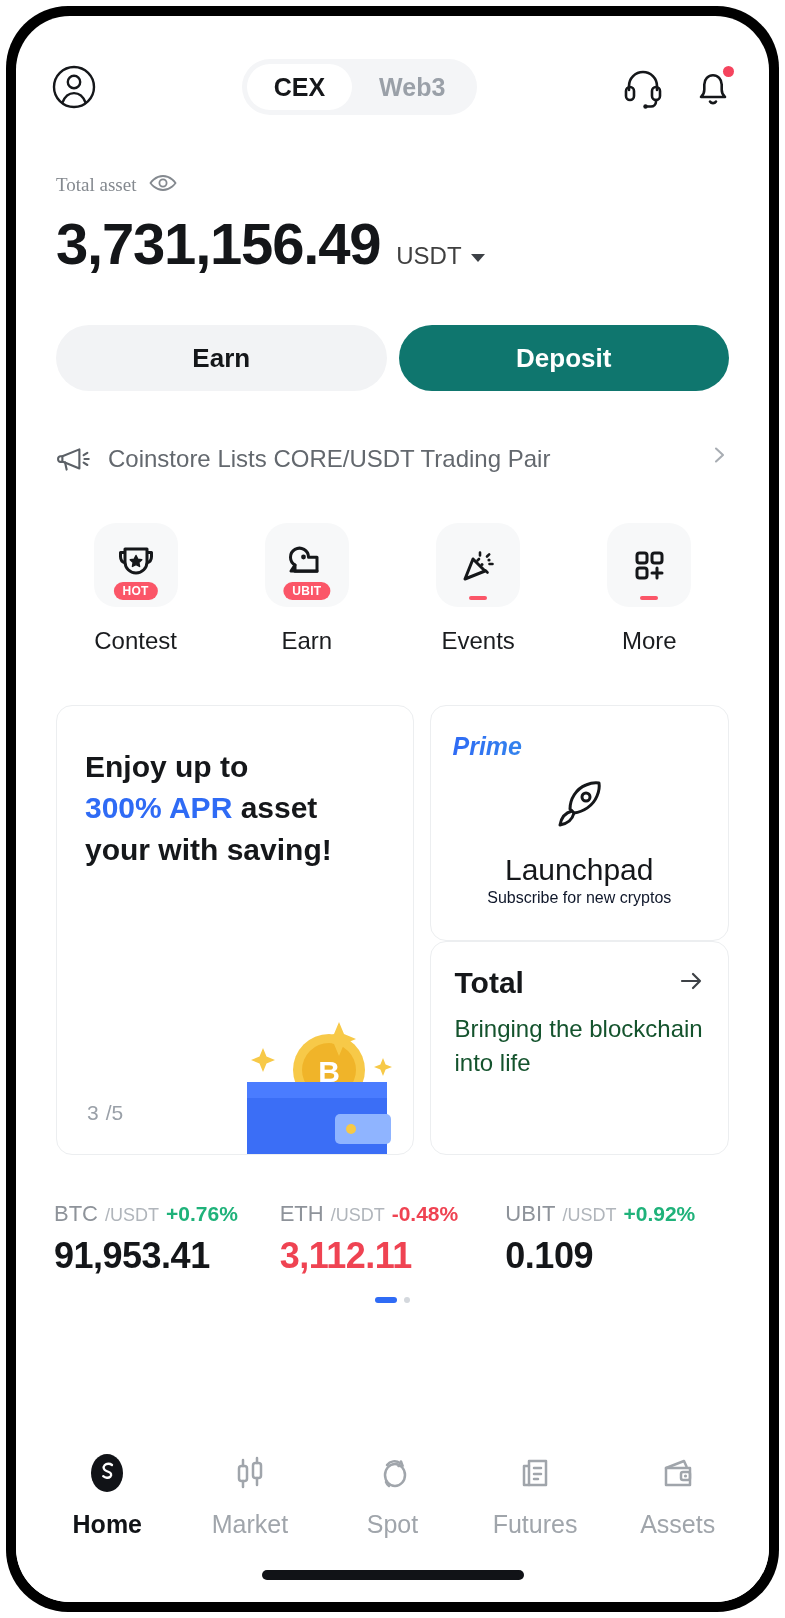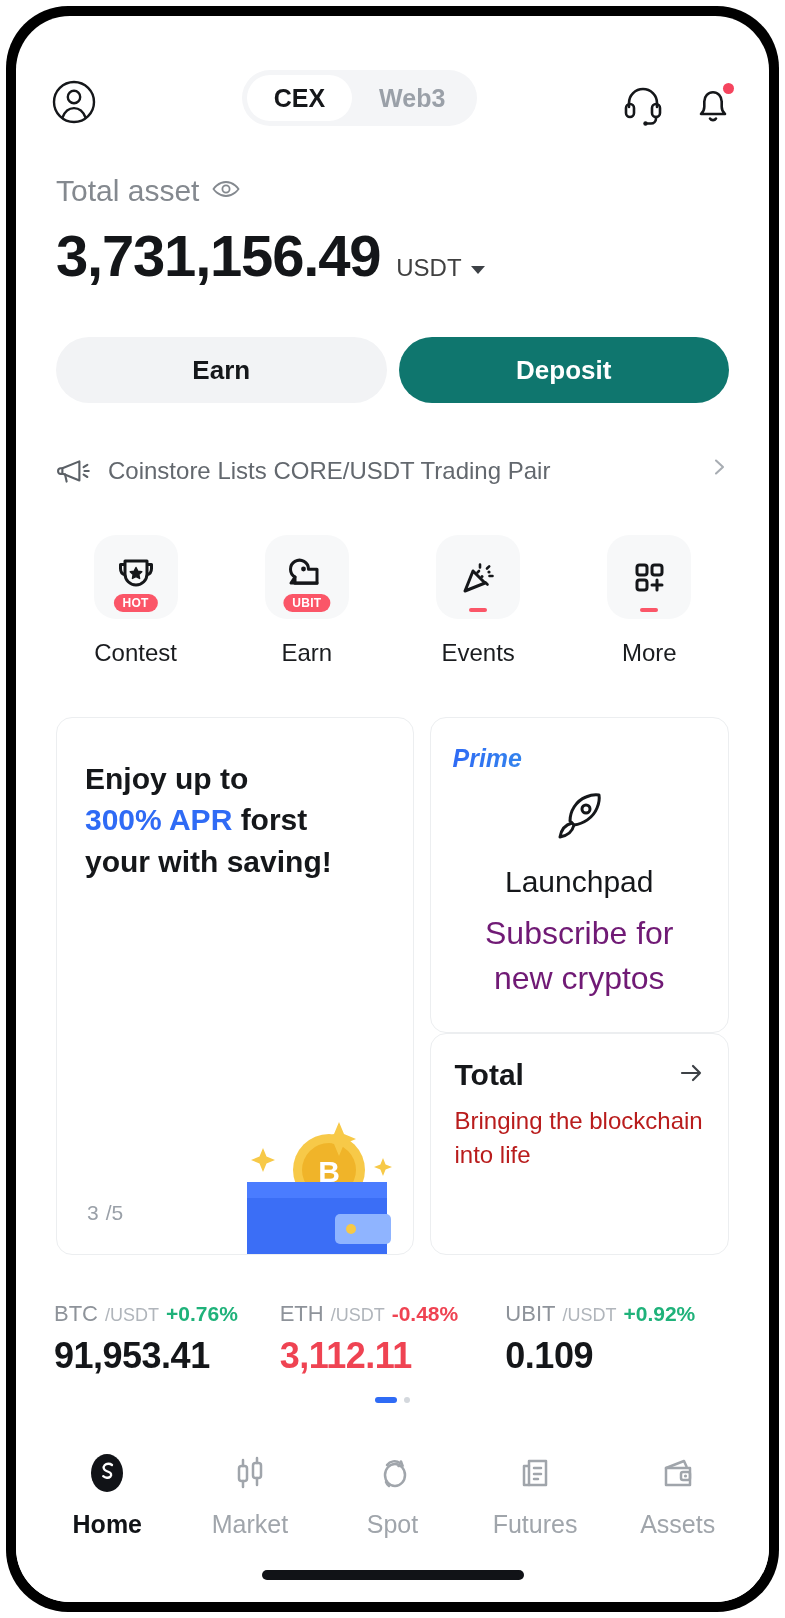--- a/index.html
+++ b/index.html
@@ -20,21 +20,21 @@
   .screen {
     width: 100%; height: 100%;
     background: #ffffff;
     border-radius: 54px;
     overflow: hidden;
     position: relative;
   }
 
   
   .header {
-    display: flex; align-items: flex-end;
+    display: flex; align-items: center;
     padding: 32px 34px 0 34px;
     height: 110px;
   }
   .avatar-btn { width: 48px; height: 48px; flex: 0 0 auto; }
   .seg {
     margin: 0 auto;
     display: flex; align-items: center;
     background: #f4f5f7;
     border-radius: 28px;
     padding: 5px;
@@ -52,21 +52,21 @@
   .hicon { width: 44px; height: 44px; position: relative; }
   .dot-red {
     position: absolute; right: 1px; top: 1px;
     width: 11px; height: 11px; border-radius: 50%;
     background: #f5445e;
   }
 
   
   .balance-wrap { padding: 48px 40px 0 40px; }
   .bal-label-row { display: flex; align-items: center; gap: 13px; }
-  .bal-label { font-size: 30px; color: #84898f; }
+  .bal-label { font-size: 19px; color: #84898f; font-family: Liberation Serif, serif; }
   .bal-amt-row { display: flex; align-items: baseline; margin-top: 14px; }
   .bal-amt { font-size: 58px; font-weight: 700; color: #141619; letter-spacing: -1.2px; }
   .bal-cur { font-size: 24px; color: #404040; margin-left: 16px; font-weight: 400; }
   .caret {
     width: 0; height: 0; margin-left: 9px;
     border-left: 7px solid transparent;
     border-right: 7px solid transparent;
     border-top: 8px solid #3d4146;
     display: inline-block; vertical-align: middle;
   }
@@ -106,42 +106,42 @@
     white-space: nowrap;
   }
   .quick-label { margin-top: 20px; font-size: 24px; color: #1a1c1f; }
 
   
   .promo { display: flex; gap: 16px; padding: 50px 40px 0 40px; }
   .card { background: #ffffff; border: 1px solid #eceef0; border-radius: 16px; }
   .promo-left {
     flex: 1; position: relative;
     padding: 40px 28px 0 28px;
-    height: 538px; overflow: hidden;
+    height: 450px; overflow: hidden;
   }
   .promo-head { font-size: 30px; font-weight: 700; color: #15171a; line-height: 1.38; }
   .hl-blue { color: #2f6bf5; }
   .promo-count { position: absolute; left: 30px; bottom: 28px; font-size: 25px; color: #15171a; font-weight: 700; }
   .promo-count span { color: #9aa0a8; font-weight: 400; font-size: 21px; }
   .wallet-art { position: absolute; right: 6px; bottom: 0; width: 190px; height: 180px; }
 
   .promo-right { flex: 1; display: flex; flex-direction: column; }
   .card-launch { padding: 26px 22px 30px 22px; text-align: center; flex: 0 0 auto; }
   .prime {
     text-align: left; font-size: 25px; font-weight: 700; font-style: italic;
     background: linear-gradient(90deg, #2f6bf5 0%, #3fc4d6 100%);
     -webkit-background-clip: text; background-clip: text; color: transparent;
   }
   .launch-icon { margin: 12px auto 0 auto; width: 62px; height: 62px; }
   .launch-title { margin-top: 18px; font-size: 30px; font-weight: 400; color: #15171a; }
-  .launch-sub { margin-top: 12px; font-size: 32px; color: #701a75; line-height: 1.42; }
+  .launch-sub { font-size: 16px; color: #0f172a; line-height: 1.42; }
   .card-live { padding: 24px 24px 28px 24px; flex: 1; }
   .live-row { display: flex; align-items: center; justify-content: space-between; }
   .live-title { font-size: 30px; font-weight: 700; color: #15171a; }
-  .live-sub { margin-top: 12px; font-size: 24px; color: #b91c1c; line-height: 1.42; }
+  .live-sub { margin-top: 12px; font-size: 24px; color: #14532d; line-height: 1.42; }
 
   
   .tickers { display: flex; padding: 46px 38px 0 38px; }
   .tk { flex: 1; }
   .tk-row { display: flex; align-items: baseline; gap: 7px; }
   .tk-base { font-size: 22px; color: #8e939a; }
   .tk-quote { font-size: 18px; color: #b0b5bb; }
   .tk-chg { font-size: 21px; font-weight: 700; }
   .tk-price { margin-top: 8px; font-size: 36px; font-weight: 700; color: #141619; letter-spacing: -.5px; }
   .pager { display: flex; align-items: center; justify-content: center; gap: 7px; margin-top: 20px; }
@@ -295,21 +295,21 @@
       </div>
       <div class="quick-label">More</div>
     </div>
   </div>
 
   <div class="promo">
 
     <div class="card promo-left">
       <div class="promo-head">
         <span>Enjoy up to</span><br>
-        <span class="hl-blue">300% APR</span><span> forst</span><br>
+        <span class="hl-blue">300% APR</span><span> asset</span><br>
         <span>your with saving!</span>
       </div>
 
       <svg class="wallet-art" viewBox="0 0 190 180">
         <circle cx="112" cy="96" r="36" fill="#f7c948"></circle>
         <circle cx="112" cy="96" r="27" fill="#f0b429"></circle>
         <text x="112" y="108" font-family="'Liberation Sans',sans-serif" font-size="30" font-weight="700" fill="#ffffff" text-anchor="middle">B</text>
         <path d="M30 108h140v72H30z" fill="#3b6ef6"></path>
         <path d="M30 108h140v16H30z" fill="#4a7cff"></path>
         <rect x="118" y="140" width="56" height="30" rx="5" fill="#8fb4ff"></rect>

